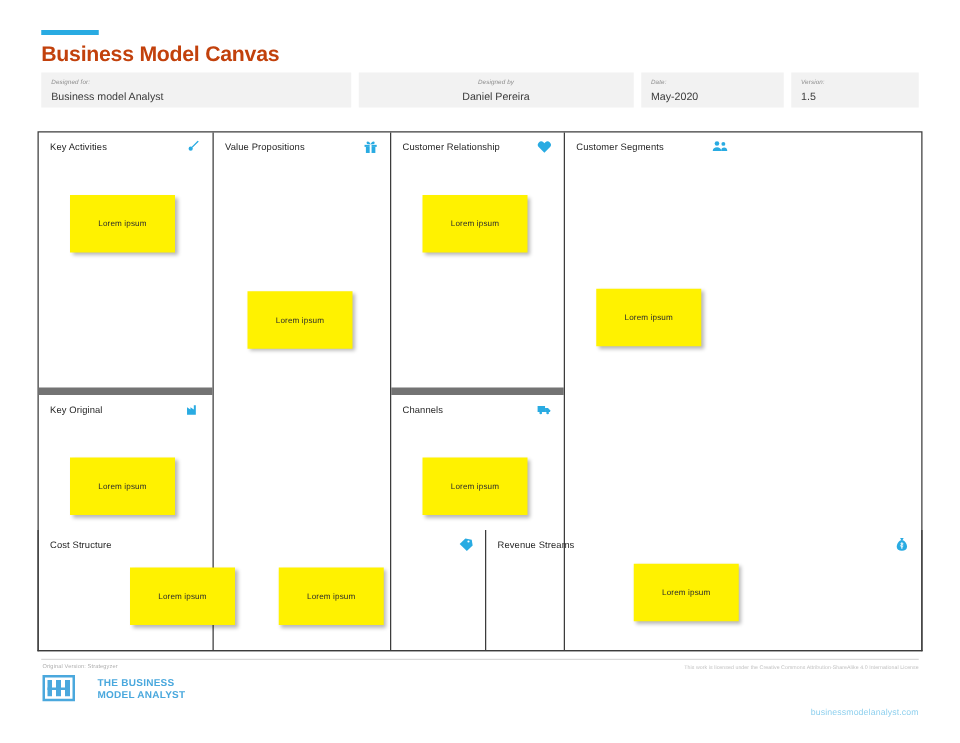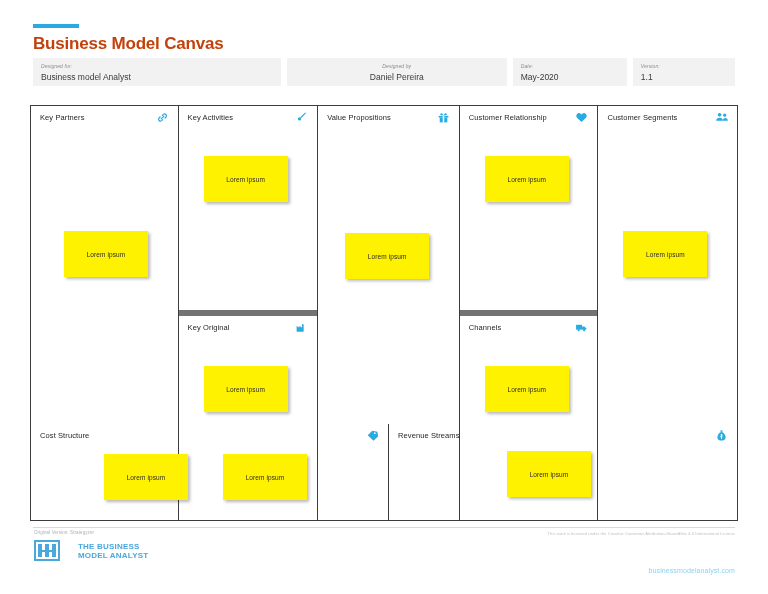--- a/index.html
+++ b/index.html
@@ -292,43 +292,26 @@
     <div class="meta-field designed-by">
       <span class="meta-label">Designed by</span>
       <span class="meta-value">Daniel Pereira</span>
     </div>
     <div class="meta-field date">
       <span class="meta-label">Date:</span>
       <span class="meta-value">May-2020</span>
     </div>
     <div class="meta-field version">
       <span class="meta-label">Version:</span>
-      <span class="meta-value">1.1</span>
+      <span class="meta-value">1.5</span>
     </div>
   </div>
 
   <div class="canvas">
 
-    <div class="col col-kp">
-      <div class="cell">
-        <div class="cell-header">
-          <span class="cell-title">Key Partners</span>
-          <span class="cell-icon">
-            <svg width="13" height="13" viewBox="0 0 24 24" fill="none" stroke="#29ABE2" stroke-width="2.2" stroke-linecap="round">
-              <path d="M9.5 14.5 14.5 9.5"></path>
-              <path d="M7.5 11 5.6 12.9a3.4 3.4 0 0 0 4.8 4.8L12.3 15.8"></path>
-              <path d="M16.5 13 18.4 11.1a3.4 3.4 0 0 0-4.8-4.8L11.7 8.2"></path>
-            </svg>
-          </span>
-        </div>
-        <div class="note" style="left:33px; top:125px; width:84px; height:46px;">
-          <span class="note-text">Lorem ipsum</span>
-        </div>
-      </div>
-    </div>
 
     <div class="col col-ka">
       <div class="cell split-top">
         <div class="cell-header">
           <span class="cell-title">Key Activities</span>
           <span class="cell-icon">
             <svg width="13" height="13" viewBox="0 0 24 24" fill="none" stroke="#29ABE2" stroke-width="2" stroke-linecap="round">
               <path d="M19 4 11 12"></path>
               <circle cx="8.4" cy="14.6" r="3.1" fill="#29ABE2" stroke="none"></circle>
             </svg>

